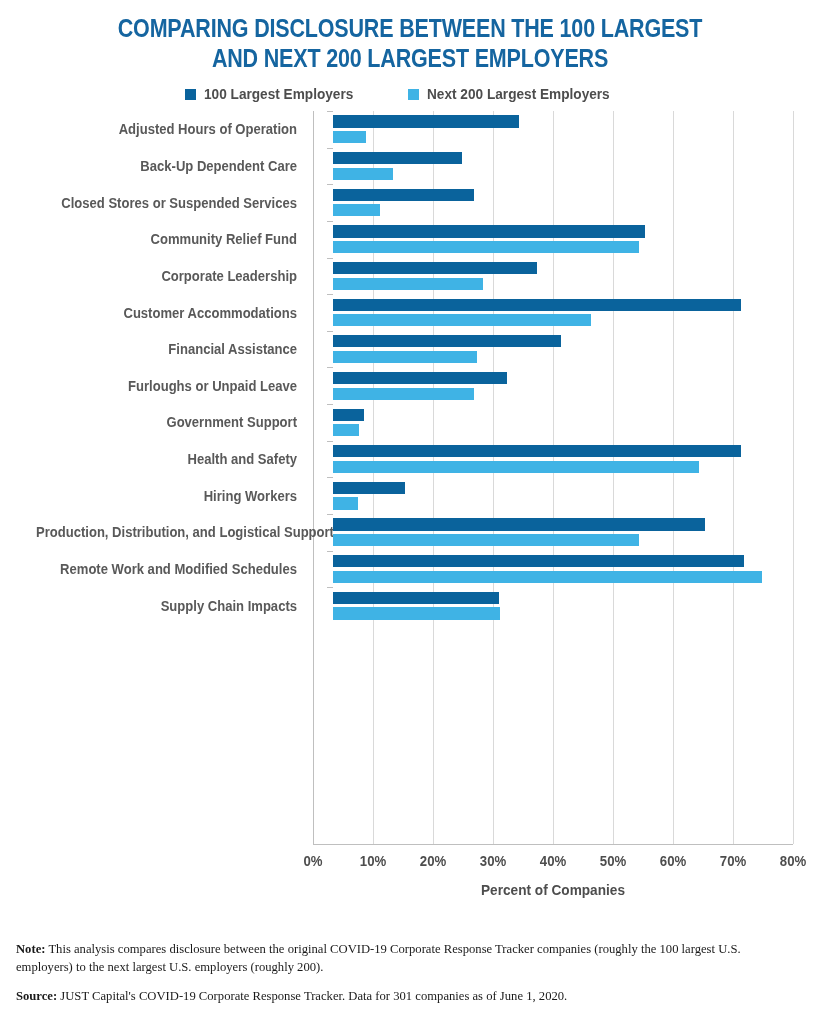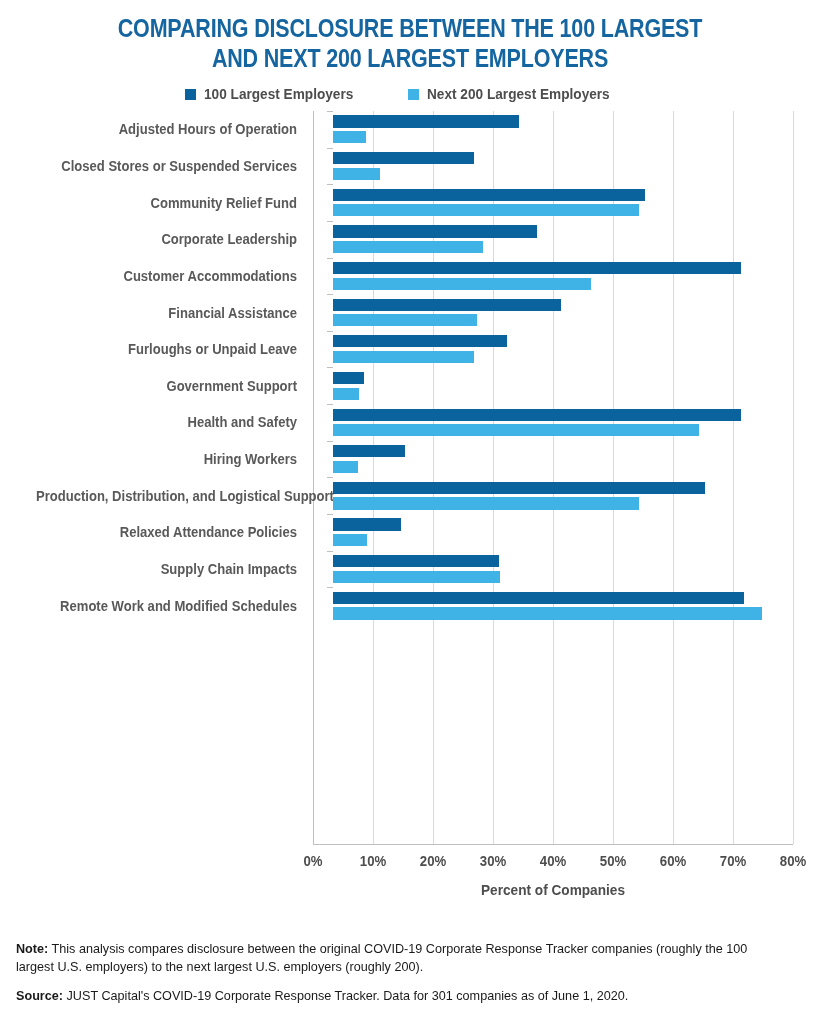--- a/index.html
+++ b/index.html
@@ -171,20 +171,21 @@
     color: #4d4d4d;
     transform: scaleX(0.88);
   }
 
   
   #footnotes {
     position: absolute;
     left: 16px;
     right: 16px;
     top: 940px;
+    font-family: Liberation Serif, serif;
   }
   .footnote {
     font-size: 13.3px;
     line-height: 17.5px;
     color: #1a1a1a;
     transform: scaleX(0.95);
     transform-origin: left top;
     margin-bottom: 12px;
   }
   .footnote b { font-weight: bold; }
@@ -223,20 +224,28 @@
       <div class="cat-row" style="height: 36.65px;">
         <div class="tick-mark"></div>
         <div class="cat-label">Adjusted Hours of Operation</div>
         <div class="bars">
           <div class="bar primary" title="100 Largest Employers: 31%" style="width: 186px; background: rgb(10, 99, 156);"></div>
           <div class="bar secondary" title="Next 200 Largest Employers: 5.5%" style="width: 33px; background: rgb(63, 179, 229);"></div>
         </div>
       </div>
       <div class="cat-row" style="height: 36.65px;">
         <div class="tick-mark"></div>
+        <div class="cat-label">Back-Up Dependent Care</div>
+        <div class="bars">
+          <div class="bar primary" title="100 Largest Employers: 21.5%" style="width: 129px; background: rgb(10, 99, 156);"></div>
+          <div class="bar secondary" title="Next 200 Largest Employers: 10%" style="width: 60px; background: rgb(63, 179, 229);"></div>
+        </div>
+      </div>
+      <div class="cat-row" style="height: 36.65px;">
+        <div class="tick-mark"></div>
         <div class="cat-label">Closed Stores or Suspended Services</div>
         <div class="bars">
           <div class="bar primary" title="100 Largest Employers: 23.5%" style="width: 141px; background: rgb(10, 99, 156);"></div>
           <div class="bar secondary" title="Next 200 Largest Employers: 7.8%" style="width: 46.8px; background: rgb(63, 179, 229);"></div>
         </div>
       </div>
       <div class="cat-row" style="height: 36.65px;">
         <div class="tick-mark"></div>
         <div class="cat-label">Community Relief Fund</div>
         <div class="bars">
@@ -303,40 +312,32 @@
       <div class="cat-row" style="height: 36.65px;">
         <div class="tick-mark"></div>
         <div class="cat-label">Production, Distribution, and Logistical Support</div>
         <div class="bars">
           <div class="bar primary" title="100 Largest Employers: 62%" style="width: 372px; background: rgb(10, 99, 156);"></div>
           <div class="bar secondary" title="Next 200 Largest Employers: 51%" style="width: 306px; background: rgb(63, 179, 229);"></div>
         </div>
       </div>
       <div class="cat-row" style="height: 36.65px;">
         <div class="tick-mark"></div>
-        <div class="cat-label">Relaxed Attendance Policies</div>
-        <div class="bars">
-          <div class="bar primary" title="100 Largest Employers: 11.3%" style="width: 67.8px; background: rgb(10, 99, 156);"></div>
-          <div class="bar secondary" title="Next 200 Largest Employers: 5.7%" style="width: 34.2px; background: rgb(63, 179, 229);"></div>
+        <div class="cat-label">Remote Work and Modified Schedules</div>
+        <div class="bars">
+          <div class="bar primary" title="100 Largest Employers: 68.5%" style="width: 411px; background: rgb(10, 99, 156);"></div>
+          <div class="bar secondary" title="Next 200 Largest Employers: 71.5%" style="width: 429px; background: rgb(63, 179, 229);"></div>
         </div>
       </div>
       <div class="cat-row" style="height: 36.65px;">
         <div class="tick-mark"></div>
         <div class="cat-label">Supply Chain Impacts</div>
         <div class="bars">
           <div class="bar primary" title="100 Largest Employers: 27.7%" style="width: 166.2px; background: rgb(10, 99, 156);"></div>
           <div class="bar secondary" title="Next 200 Largest Employers: 27.8%" style="width: 166.8px; background: rgb(63, 179, 229);"></div>
-        </div>
-      </div>
-      <div class="cat-row" style="height: 36.65px;">
-        <div class="tick-mark"></div>
-        <div class="cat-label">Remote Work and Modified Schedules</div>
-        <div class="bars">
-          <div class="bar primary" title="100 Largest Employers: 68.5%" style="width: 411px; background: rgb(10, 99, 156);"></div>
-          <div class="bar secondary" title="Next 200 Largest Employers: 71.5%" style="width: 429px; background: rgb(63, 179, 229);"></div>
         </div>
       </div>
     </div>
   <div id="xaxis-labels">
       <div class="xtick" style="left: 313px;">0%</div>
       <div class="xtick" style="left: 373px;">10%</div>
       <div class="xtick" style="left: 433px;">20%</div>
       <div class="xtick" style="left: 493px;">30%</div>
       <div class="xtick" style="left: 553px;">40%</div>
       <div class="xtick" style="left: 613px;">50%</div>

